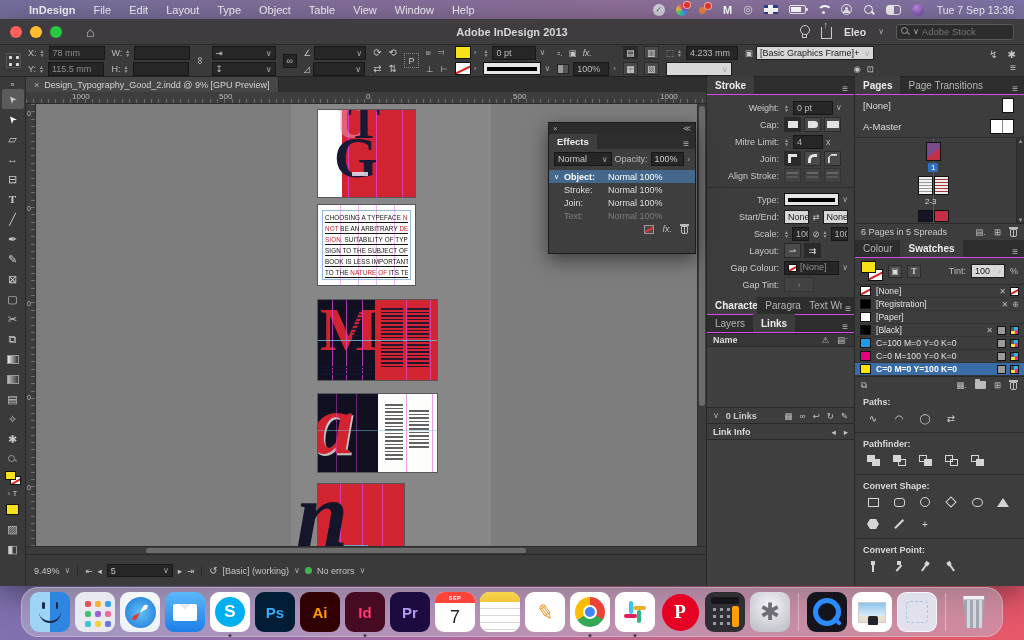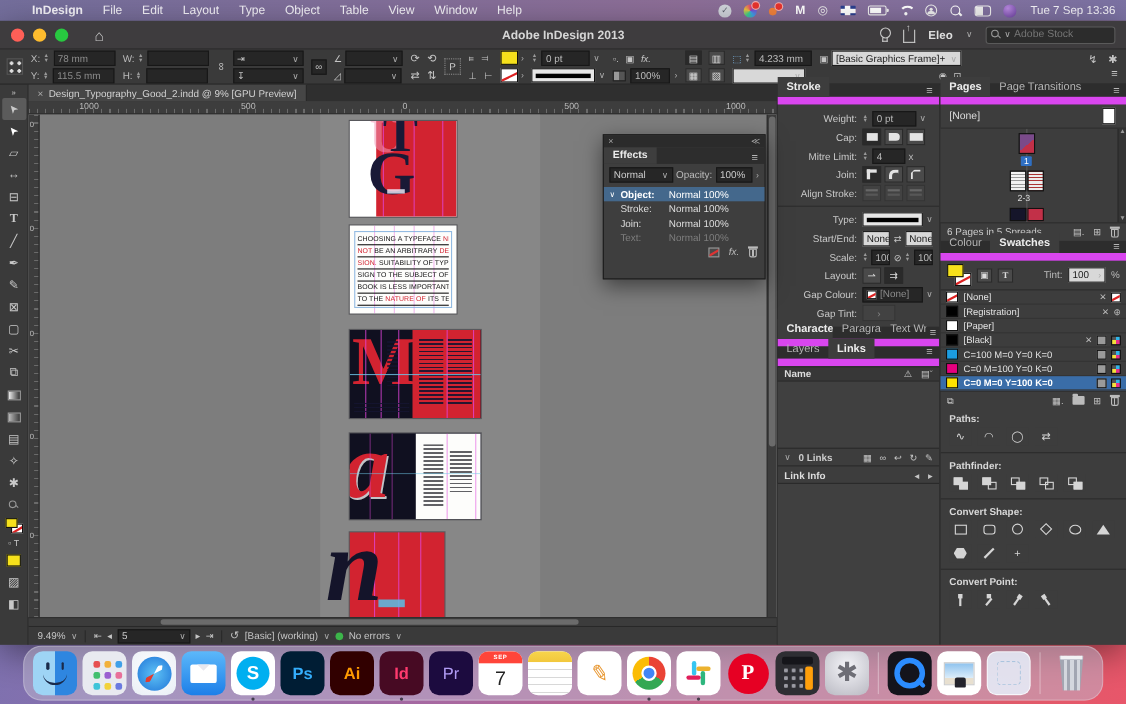--- a/index.html
+++ b/index.html
@@ -116,27 +116,27 @@
   .guide-v{position:absolute;top:0;bottom:0;width:1px;background:rgba(225,70,220,.75)}
   .guide-h{position:absolute;left:0;right:0;height:1px;background:rgba(110,198,232,.8)}
   .txtbars{background:repeating-linear-gradient(to bottom,rgba(20,20,48,.9) 0 1.6px,transparent 1.6px 3.6px)}
   .greybars{background:repeating-linear-gradient(to bottom,rgba(70,70,75,.85) 0 1.6px,transparent 1.6px 3.6px)}
 
   .p2text{position:absolute;left:4px;top:5px;right:4px;bottom:5px;border:1px solid rgba(120,170,220,.8);padding:1px 2px;font-family:"Liberation Serif",serif;font-size:6.3px;letter-spacing:.1px;color:#111;font-variant:small-caps;text-align:justify}
   .p2text .ln{display:flex;justify-content:space-between;border-bottom:1px solid #151515;height:11px;align-items:center;white-space:nowrap;overflow:hidden}
   .rd{color:#d22330}
 
   
-  .statusbar{height:17px;background:#3a3a3a;border-top:1px solid #282828;display:flex;align-items:center;gap:5px;padding:0 8px;font-size:9px;color:#c5c5c5}
+  .statusbar{height:32px;background:#3a3a3a;border-top:1px solid #282828;display:flex;align-items:center;gap:5px;padding:0 8px;font-size:9px;color:#c5c5c5}
   .sb-sep{width:1px;height:11px;background:#2a2a2a;margin:0 2px}
   .pgfld{width:66px;height:13px;background:#262626;border:1px solid #171717;display:flex;align-items:center;justify-content:space-between;padding:0 3px;color:#ccc}
   .gdot{width:7px;height:7px;border-radius:50%;background:#3cb54a}
 
   
-  .ptabs{display:flex;align-items:flex-end;background:#2d2d2d;border-bottom:7px solid #d946ef;height:18px}
+  .ptabs{display:flex;align-items:flex-end;background:#2d2d2d;border-bottom:1px solid #d946ef;height:18px}
   .ptab{padding:0 8px;height:18px;display:flex;align-items:center;font-size:10px;color:#b5b5b5;white-space:nowrap;overflow:hidden}
   .ptab.on{background:#3d3d3d;color:#ececec;font-weight:bold}
   .pmenu{margin-left:auto;color:#b5b5b5;padding:0 6px;font-size:10px}
   .panel{background:#3d3d3d;border-left:1px solid #282828}
   .trash{width:9px;height:10px;position:relative;display:inline-block}
   .trash::before{content:"";position:absolute;left:1px;top:2px;right:1px;bottom:0;border:1px solid #bbb;border-radius:0 0 2px 2px;background:linear-gradient(90deg,transparent 2px,#bbb 2px 3px,transparent 3px 5px,#bbb 5px 6px,transparent 6px)}
   .trash::after{content:"";position:absolute;left:0;right:0;top:0;height:1.5px;background:#bbb}
   .sqb{min-width:17px;height:15px;background:#4a4a4a;border:1px solid #2a2a2a;display:inline-flex;align-items:center;justify-content:center;color:#ddd;font-size:9px;gap:1px}
   .sqb.on{background:#2a2a2a}
   .sqb.dim{opacity:.45}
@@ -251,21 +251,21 @@
   .d-safari .comp{width:31px;height:31px;border-radius:50%;background:radial-gradient(circle,#5ec2f5 0%,#1f74d8 100%);display:flex;align-items:center;justify-content:center}
   .d-safari .needle{width:22px;height:5px;background:linear-gradient(90deg,#e33b2e 50%,#fff 50%);clip-path:polygon(0 50%,15% 0,85% 100%,100% 50%,85% 0,15% 100%);transform:rotate(-45deg)}
   .d-mail{background:linear-gradient(#5cb8fa,#1d7fe8)}
   .d-mail .env{width:24px;height:17px;background:#fff;border-radius:2px;position:relative;overflow:hidden}
   .d-mail .env::before{content:"";position:absolute;left:-3px;top:-9px;width:30px;height:18px;background:#e8e8ee;transform:rotate(0);clip-path:polygon(0 0,50% 85%,100% 0)}
   .d-skype{background:#fff}
   .d-skype .c{width:30px;height:30px;border-radius:50%;background:#00aff0;color:#fff;font-weight:bold;font-size:17px;display:flex;align-items:center;justify-content:center}
   .d-ps{background:#001d34;border-radius:9px;color:#34aefc;font-weight:bold;font-size:15px}
   .d-ai{background:#310000;color:#ff9a00;font-weight:bold;font-size:15px}
   .d-id{background:#470a23;color:#ff3a6e;font-weight:bold;font-size:15px}
-  .d-pr{background:#1c0b3f;color:#b19cf5;font-weight:normal;font-size:15px}
+  .d-pr{background:#1c0b3f;color:#b19cf5;font-weight:bold;font-size:15px}
   .d-cal{background:#fff;flex-direction:column;overflow:hidden}
   .d-cal .mo{width:100%;height:11px;background:#ff453a;color:#fff;font-size:5.5px;font-weight:bold;display:flex;align-items:center;justify-content:center;letter-spacing:.5px}
   .d-cal .dy{flex:1;display:flex;align-items:center;justify-content:center;color:#222;font-size:18px;font-weight:300}
   .d-notes{background:#fff;flex-direction:column;overflow:hidden}
   .d-notes .top{width:100%;height:10px;background:linear-gradient(#f7d54c,#f2c73c)}
   .d-notes .lines{flex:1;width:100%;background:repeating-linear-gradient(#fff 0 6px,#d8d8d8 6px 7px)}
   .d-pages{background:#fff}
   .d-pages .pen{color:#e8962e;font-size:20px;transform:rotate(10deg)}
   .d-chrome{background:#fff}
   .d-chrome .ring{width:30px;height:30px;border-radius:50%;background:conic-gradient(#ea4335 0 33%,#34a853 33% 66%,#fbbc05 66% 100%);display:flex;align-items:center;justify-content:center}
@@ -853,20 +853,24 @@
     <div class="panel" style="width:170px;display:flex;flex-direction:column">
       <div class="ptabs">
         <span class="ptab on">Pages</span>
         <span class="ptab">Page Transitions</span>
         <span class="pmenu">≡</span>
       </div>
       <div class="pg-row">
           <span>[None]</span>
           <span class="pg-thumb"></span>
         </div>
+      <div class="pg-row">
+          <span>A-Master</span>
+          <span class="pg-thumb2"></span>
+        </div>
       <div class="pg-area">
         <div class="spine"></div>
         <div class="sthumb" style="left:71px;top:4px;background:linear-gradient(140deg,#7a4a8a 55%,#c23048 55%)"></div>
         <span class="pg-lbl sel" style="left:73px;top:25px">1</span>
         <div class="sthumb" style="left:63px;top:38px;background:repeating-linear-gradient(#f2f2f2 0 2px,#999 2px 3px)"></div>
         <div class="sthumb" style="left:79px;top:38px;background:repeating-linear-gradient(#ececec 0 2px,#a33 2px 3px)"></div>
         <span class="pg-lbl" style="left:70px;top:59px">2-3</span>
         <div class="sthumb" style="left:63px;top:72px;height:12px;background:#15152a"></div>
         <div class="sthumb" style="left:79px;top:72px;height:12px;background:#c23048"></div>
         <div class="pscroll">

